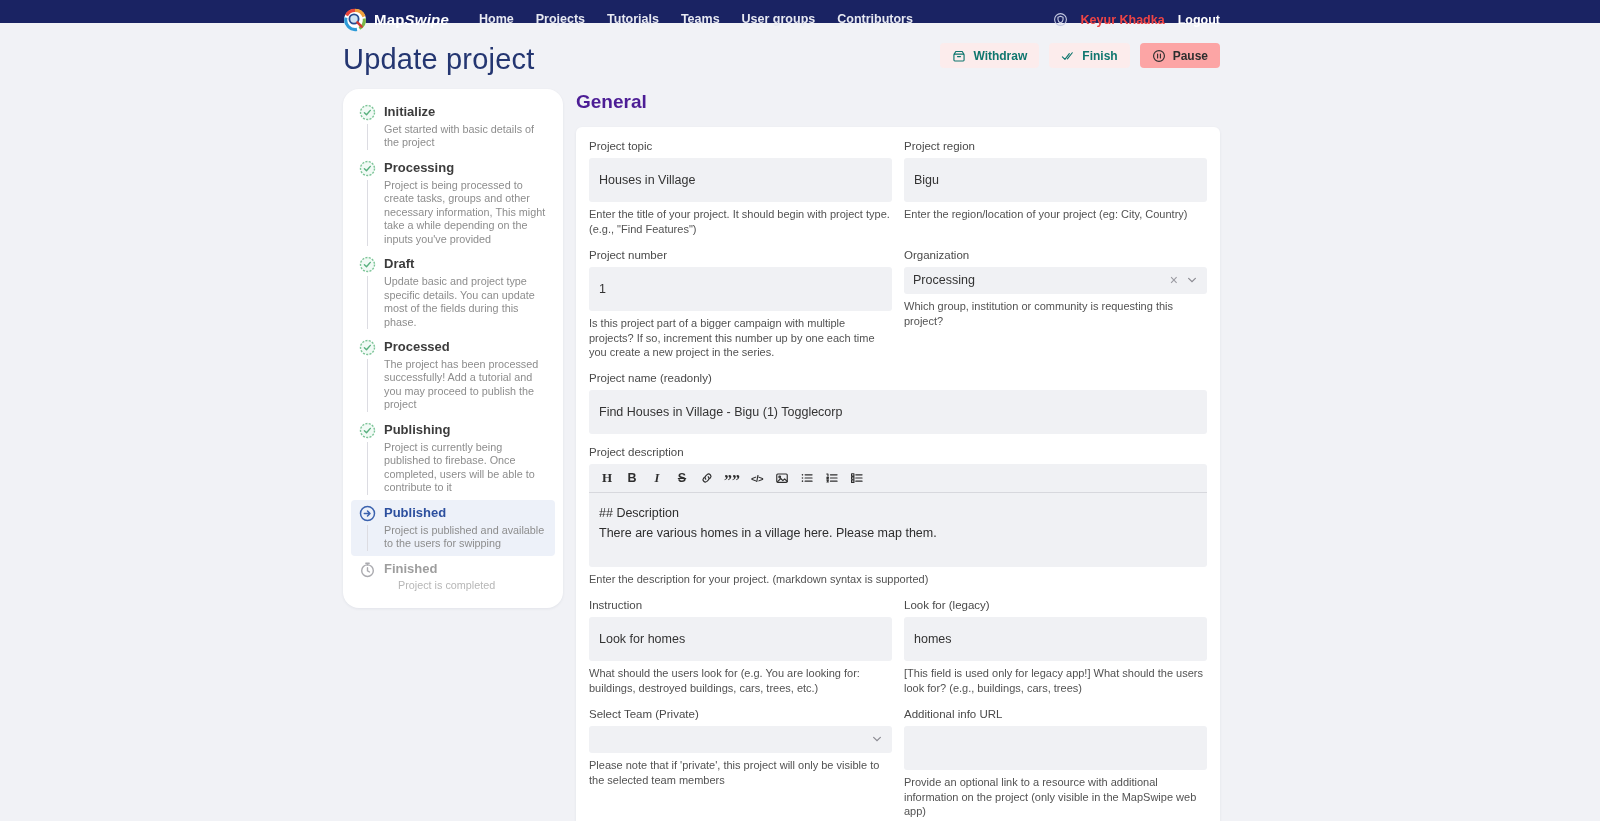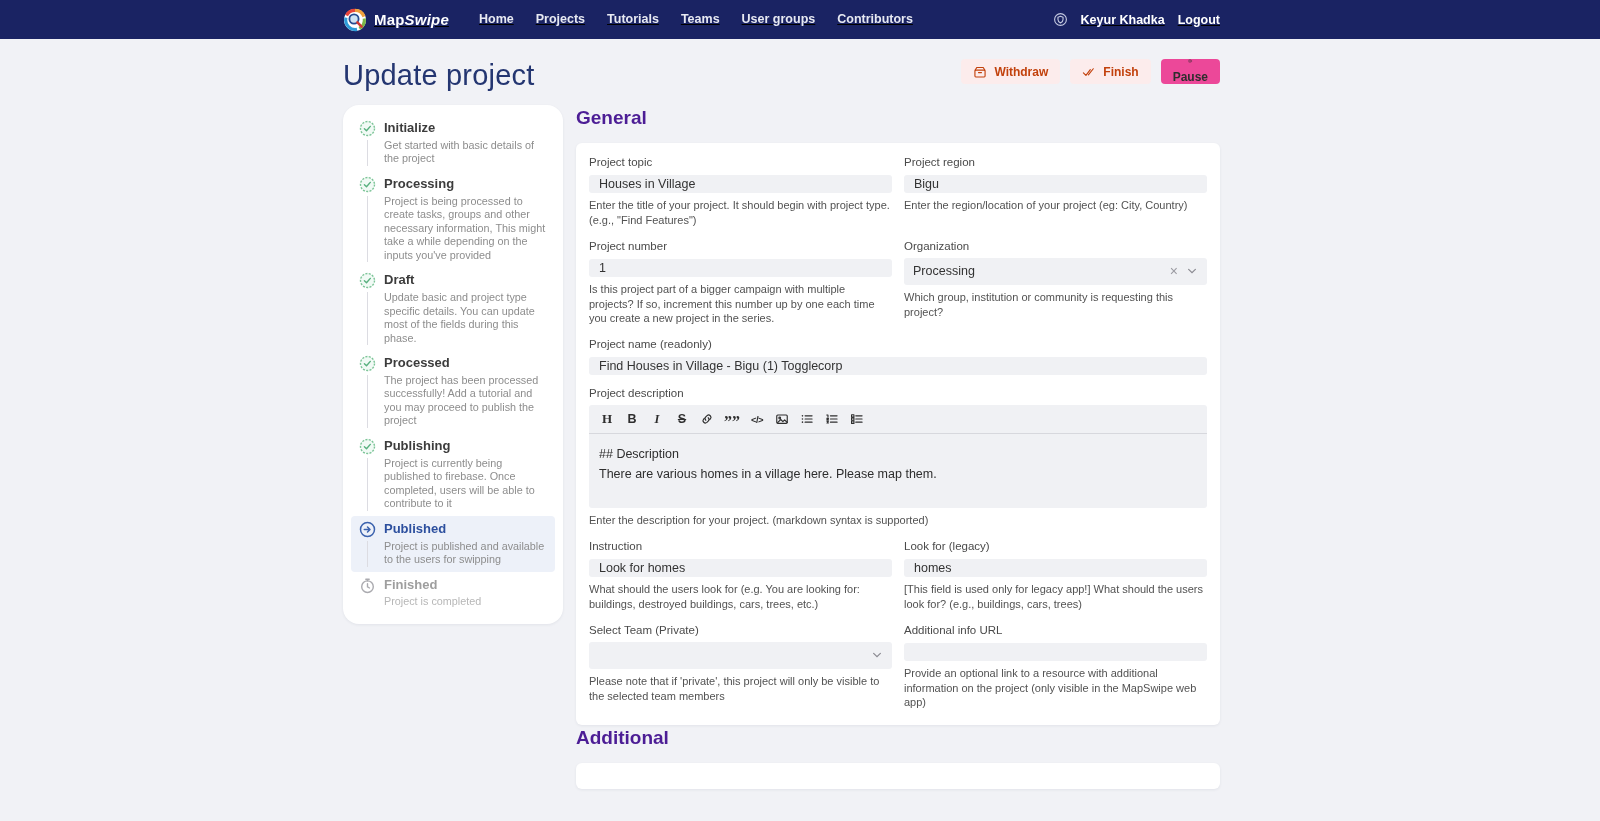--- a/index.html
+++ b/index.html
@@ -2,63 +2,63 @@
 <html><head>
 <meta charset="utf-8">
 <style>
   html,body{margin:0;padding:0;overflow:hidden;}
   body{
     width:1600px;height:821px;background:#f1f2f6;
     font-family:"Liberation Sans","DejaVu Sans",sans-serif;
     -webkit-font-smoothing:antialiased;
   }
   
-  .navbar{height:39px;background:#1a2363;display:flex;align-items:flex-start;text-decoration:underline;}
+  .navbar{height:23px;background:#1a2363;display:flex;align-items:flex-start;}
   .nav-inner{width:877px;margin-left:343px;display:flex;align-items:center;}
   .brand{display:flex;align-items:center;gap:7px;cursor:pointer;text-decoration:none;}
   .brand-text{color:#fff;font-size:15px;letter-spacing:.2px;}
   .brand-text b{font-weight:800;}
   .brand-text i{font-weight:700;font-style:italic;}
   .nav-links{display:flex;gap:22px;margin-left:30px;}
   .nav-item{color:#e7e9f2;font-size:12.5px;font-weight:700;cursor:pointer;line-height:39px;}
   .nav-right{margin-left:auto;display:flex;align-items:center;gap:13px;}
-  .user-name{color:#ffffff;font-size:12.5px;font-weight:600;}
+  .user-name{color:#ef4444;font-size:12.5px;font-weight:600;}
   .logout{color:#ffffff;font-size:12.5px;font-weight:800;cursor:pointer;}
   
   .page-head{width:877px;margin:20px 0 13px 343px;display:flex;align-items:flex-start;justify-content:space-between;}
   .page-title{font-size:29px;font-weight:300;color:#243671;letter-spacing:.2px;}
   .actions{display:flex;gap:10px;}
   .btn{height:25px;border:none;border-radius:4px;padding:0 12px;font-size:12px;font-weight:700;
        display:inline-flex;align-items:center;gap:7px;cursor:pointer;font-family:inherit;}
-  .btn-danger{background:#fcecec;color:#c2410c;}
-  .btn-neutral{background:#ec4899;color:#2e2e2e;flex-direction:column;}
+  .btn-danger{background:#fcecec;color:#0f766e;}
+  .btn-neutral{background:#fca5a5;color:#2e2e2e;}
   
   .content{display:flex;gap:13px;margin-left:343px;width:877px;align-items:flex-start;}
   
   .side-card{width:220px;box-sizing:border-box;background:#fff;border-radius:16px;padding:10px 8px;
              box-shadow:0 1px 3px rgba(33,37,66,.07);}
   .step{display:flex;gap:8px;padding:5px 7px;border-radius:4px;cursor:pointer;}
   .step.active{background:#edf1f9;}
   .icon-col{width:18px;display:flex;flex-direction:column;align-items:center;flex:none;}
   .connector{width:1px;flex:1;background:#dcdce2;margin-top:3px;min-height:8px;}
   .step:last-child .connector{display:none;}
   .step-title{font-size:13px;font-weight:700;color:#3c3c3c;line-height:1.3;}
   .step-desc{font-size:10.8px;color:#8d8d8d;line-height:1.25;margin-top:2px;}
   .step.active .step-title{color:#2c4f9e;}
   .step.pending .step-title{color:#9e9e9e;}
-  .step.pending .step-desc{color:#b7b7b7;}
+  .step.pending .step-desc{color:#b7b7b7;margin-left:14px;}
   
   .main{flex:1;min-width:0;}
   .section-heading{font-size:19px;font-weight:600;color:#4c1d95;margin:2px 0 11px;}
   .section-heading.second{}
   .card{background:#fff;border-radius:6px;padding:13px;box-shadow:0 1px 3px rgba(33,37,66,.07);margin-top:14px;}
   .grid2{display:grid;grid-template-columns:1fr 1fr;column-gap:12px;}
   .field{margin-bottom:12px;}
   .flabel{font-size:11.5px;color:#4a4a4a;margin-bottom:6px;display:block;}
-  .finput{width:100%;box-sizing:border-box;height:18px;background:#f0f1f4;border:none;border-radius:3px;
+  .finput{width:100%;box-sizing:border-box;height:44px;background:#f0f1f4;border:none;border-radius:3px;
           padding:0 10px;font-size:12.5px;color:#333;font-family:inherit;outline:none;}
   .fhelp{font-size:11px;color:#525252;line-height:1.35;margin-top:5px;}
   .select-wrap{display:flex;align-items:center;background:#f0f1f4;border-radius:3px;height:27px;padding:0 9px;cursor:pointer;}
   .select-value{flex:1;font-size:12.5px;color:#333;}
   .sel-icon{color:#8b8b92;display:flex;align-items:center;margin-left:8px;}
   .clear-x{color:#9a9aa1;font-size:14px;line-height:1;cursor:pointer;}
   
   .editor{background:#f0f1f4;border-radius:3px;}
   .ed-toolbar{display:flex;align-items:center;gap:3px;padding:5px 7px;border-bottom:1px solid #d7d8dd;}
   .md-btn{min-width:22px;height:18px;display:inline-flex;align-items:center;justify-content:center;

